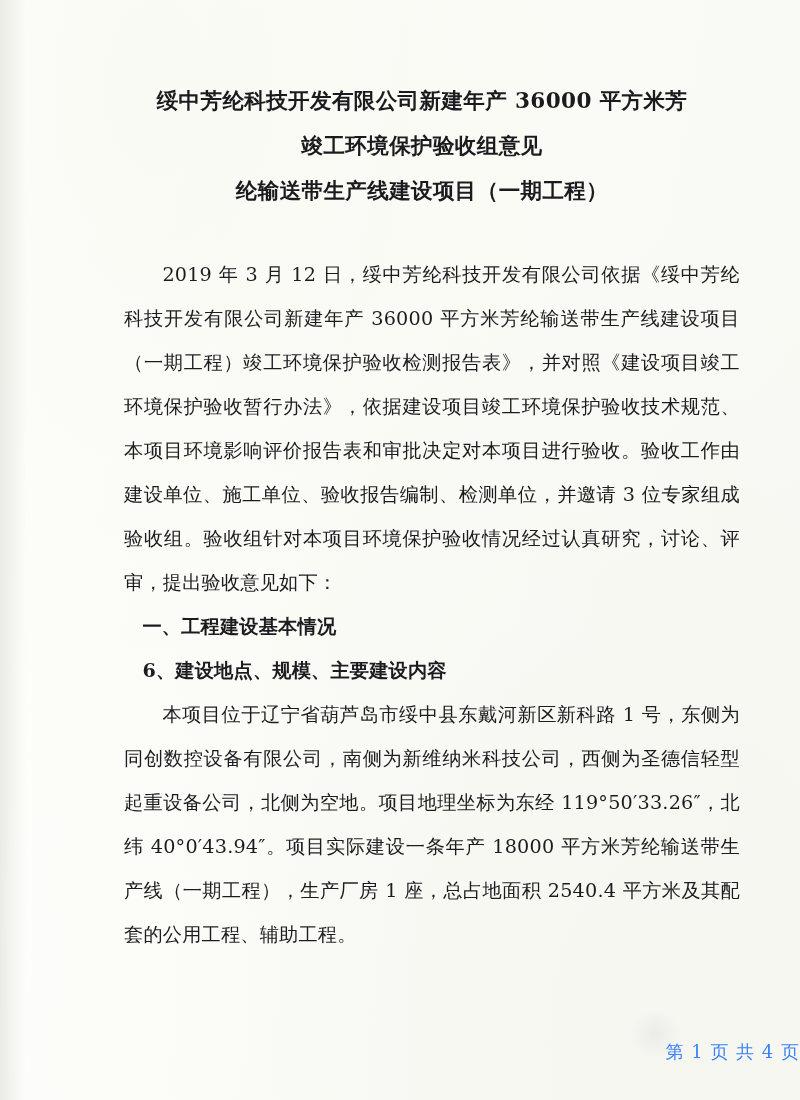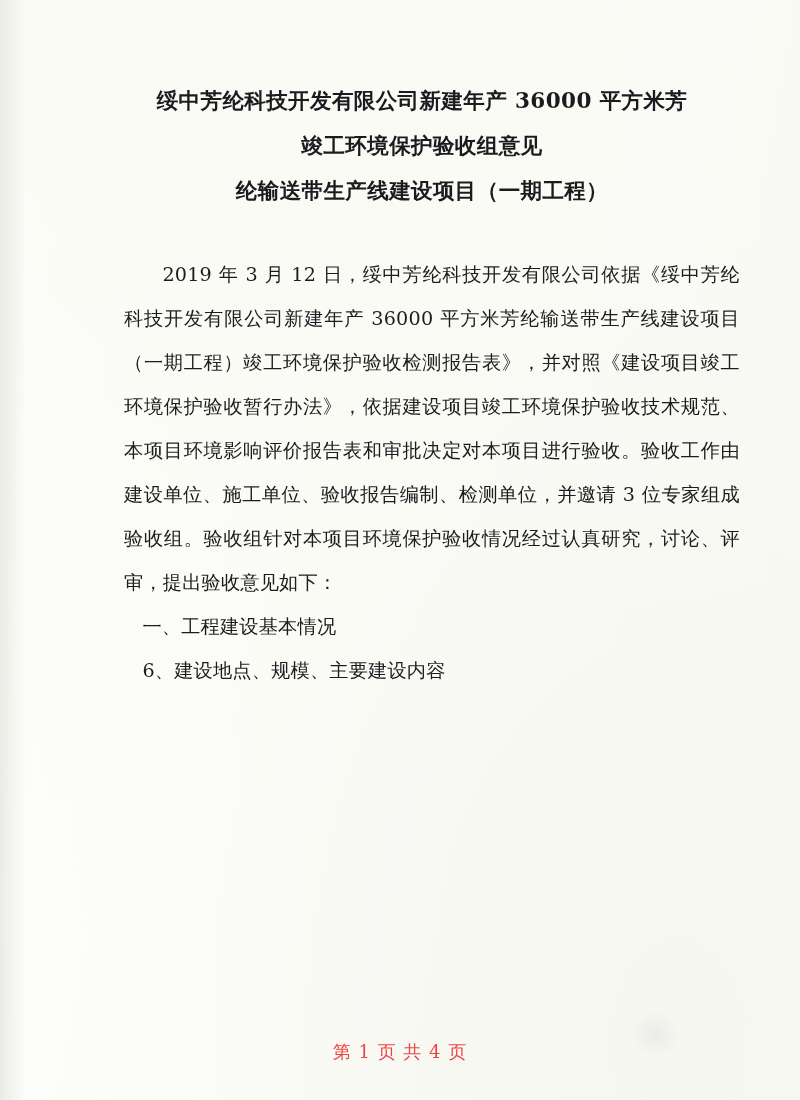--- a/index.html
+++ b/index.html
@@ -68,30 +68,30 @@
     text-justify: inter-ideograph;
     margin: 0;
     letter-spacing: 0.2px;
   }
   .para.indent {
     text-indent: 2em;
     margin-left: 20px;
   }
   .para.heading {
     text-indent: 2em;
-    font-weight: normal;
+    font-weight: bold;
   }
   .footer {
     position: absolute;
     left: 0;
     right: 0;
     bottom: 36px;
-    text-align: center;
+    text-align: right;
     font-size: 18px;
-    color: #ef4444;
+    color: #3b82f6;
     letter-spacing: 1px;
     z-index: 2;
   }
   
   .smudge {
     position: absolute;
     right: 118px;
     bottom: 44px;
     width: 54px;
     height: 44px;
@@ -111,19 +111,20 @@
       <span class="tline">绥中芳纶科技开发有限公司新建年产 36000 平方米芳</span>
       <span class="tline">竣工环境保护验收组意见</span>
       <span class="tline">纶输送带生产线建设项目（一期工程）</span>
     </h1>
 
     <div class="title-gap"></div>
 
     <p class="para indent">2019 年 3 月 12 日，绥中芳纶科技开发有限公司依据《绥中芳纶科技开发有限公司新建年产 36000 平方米芳纶输送带生产线建设项目（一期工程）竣工环境保护验收检测报告表》，并对照《建设项目竣工环境保护验收暂行办法》，依据建设项目竣工环境保护验收技术规范、本项目环境影响评价报告表和审批决定对本项目进行验收。验收工作由建设单位、施工单位、验收报告编制、检测单位，并邀请 3 位专家组成验收组。验收组针对本项目环境保护验收情况经过认真研究，讨论、评审，提出验收意见如下：</p>
     <p class="para heading">一、工程建设基本情况</p>
     <p class="para heading">6、建设地点、规模、主要建设内容</p>
+    <p class="para indent">本项目位于辽宁省葫芦岛市绥中县东戴河新区新科路 1 号，东侧为同创数控设备有限公司，南侧为新维纳米科技公司，西侧为圣德信轻型起重设备公司，北侧为空地。项目地理坐标为东经 119°50′33.26″，北纬 40°0′43.94″。项目实际建设一条年产 18000 平方米芳纶输送带生产线（一期工程），生产厂房 1 座，总占地面积 2540.4 平方米及其配套的公用工程、辅助工程。</p>
 
   </div>
 
   <div class="smudge"></div>
 
   <div class="footer">第 1 页 共 4 页</div>
 </div>
 
 </body></html>

